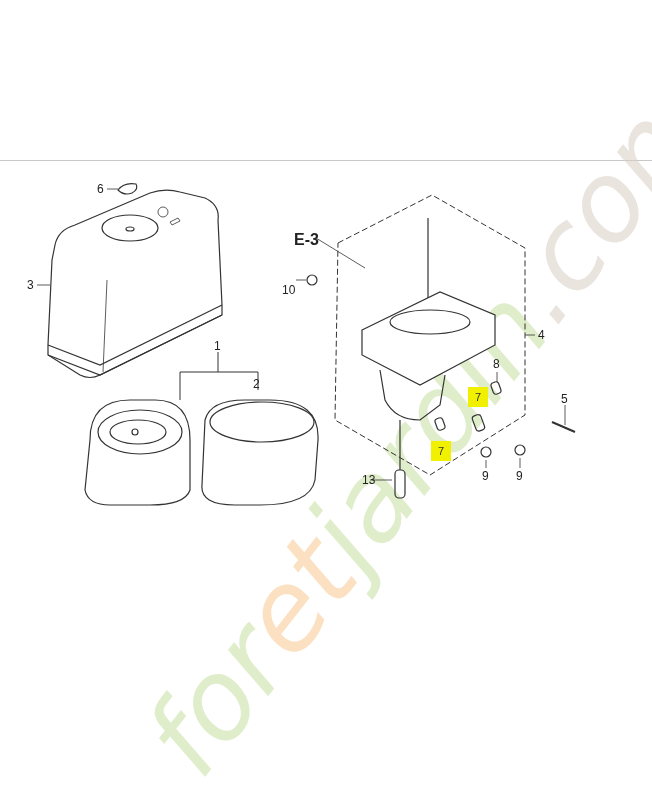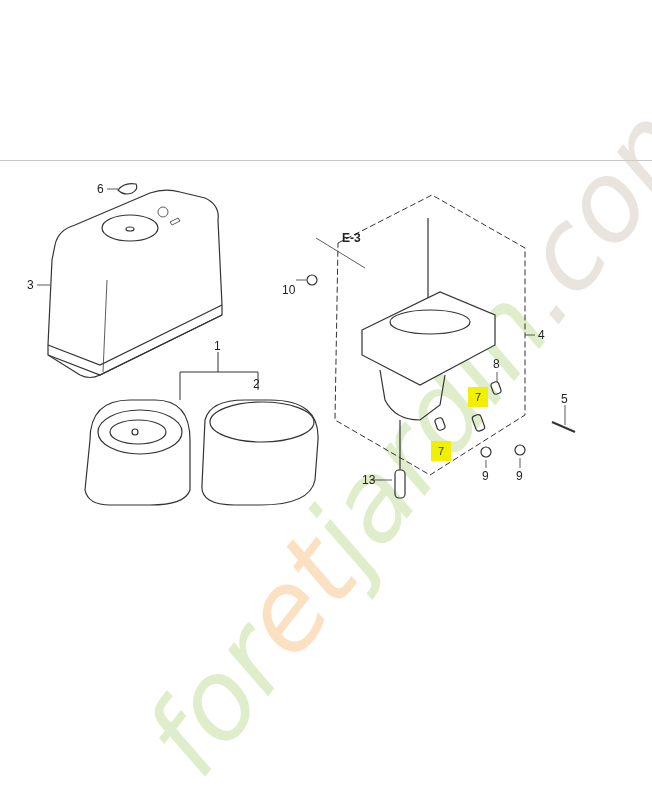--- a/index.html
+++ b/index.html
@@ -1,21 +1,21 @@
 <!DOCTYPE html>
 <html><head>
 <meta charset="utf-8">
 <style>
   html, body { margin:0; padding:0; background:#ffffff; }
   body { width:652px; height:800px; position:relative; overflow:hidden;
          font-family:"Liberation Sans", sans-serif; }
   .hr-line { position:absolute; left:0; top:160px; width:652px; height:1px; background:#c8c8c8; }
   svg.diagram { position:absolute; left:0; top:0; }
   .callout { position:absolute; font-size:12px; color:#222; line-height:1; }
-  .callout.bold { font-weight:bold; font-size:12px;margin-left:48px; }
+  .callout.bold { font-weight:bold; font-size:16px; }
   .hl { position:absolute; width:20px; height:20px; background:#f0f000;
         display:flex; align-items:center; justify-content:center; font-size:11px; color:#333; }
   .watermark { position:absolute; font-family:"DejaVu Sans", sans-serif; font-style:italic;
                font-size:110px; opacity:0.55; transform-origin:0 0; white-space:nowrap; pointer-events:none; }
 </style>
 </head>
 <body>
 
 <div class="hr-line"></div>
 

